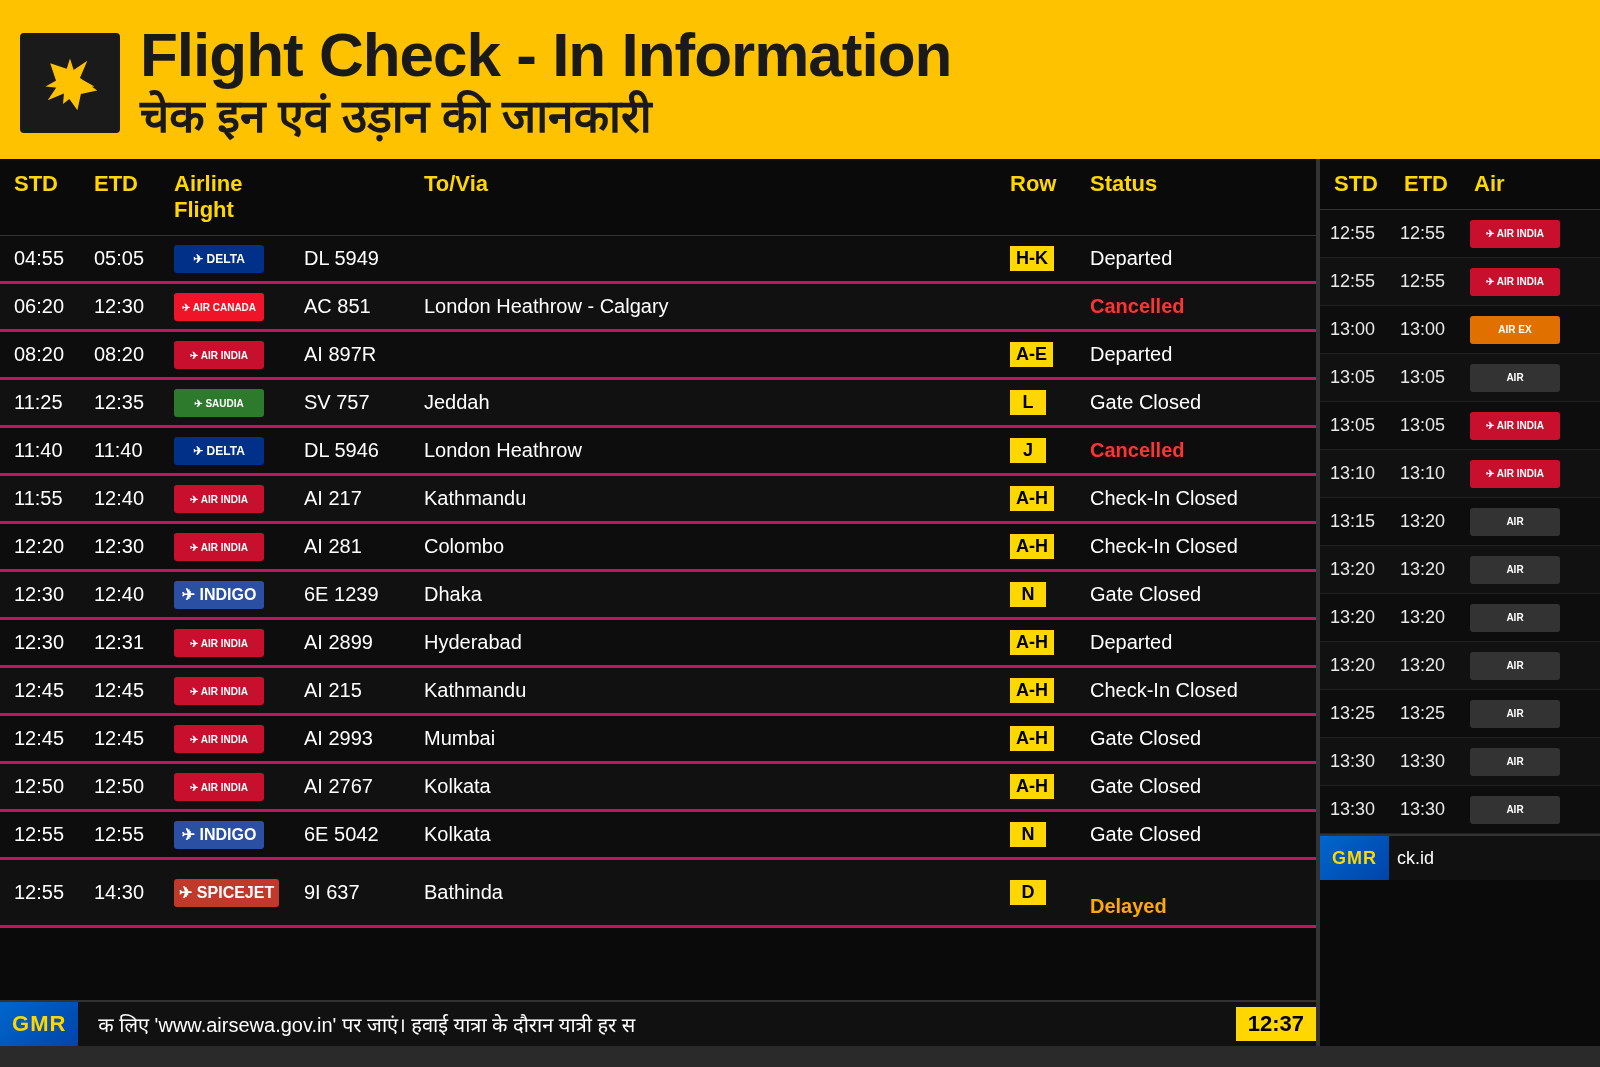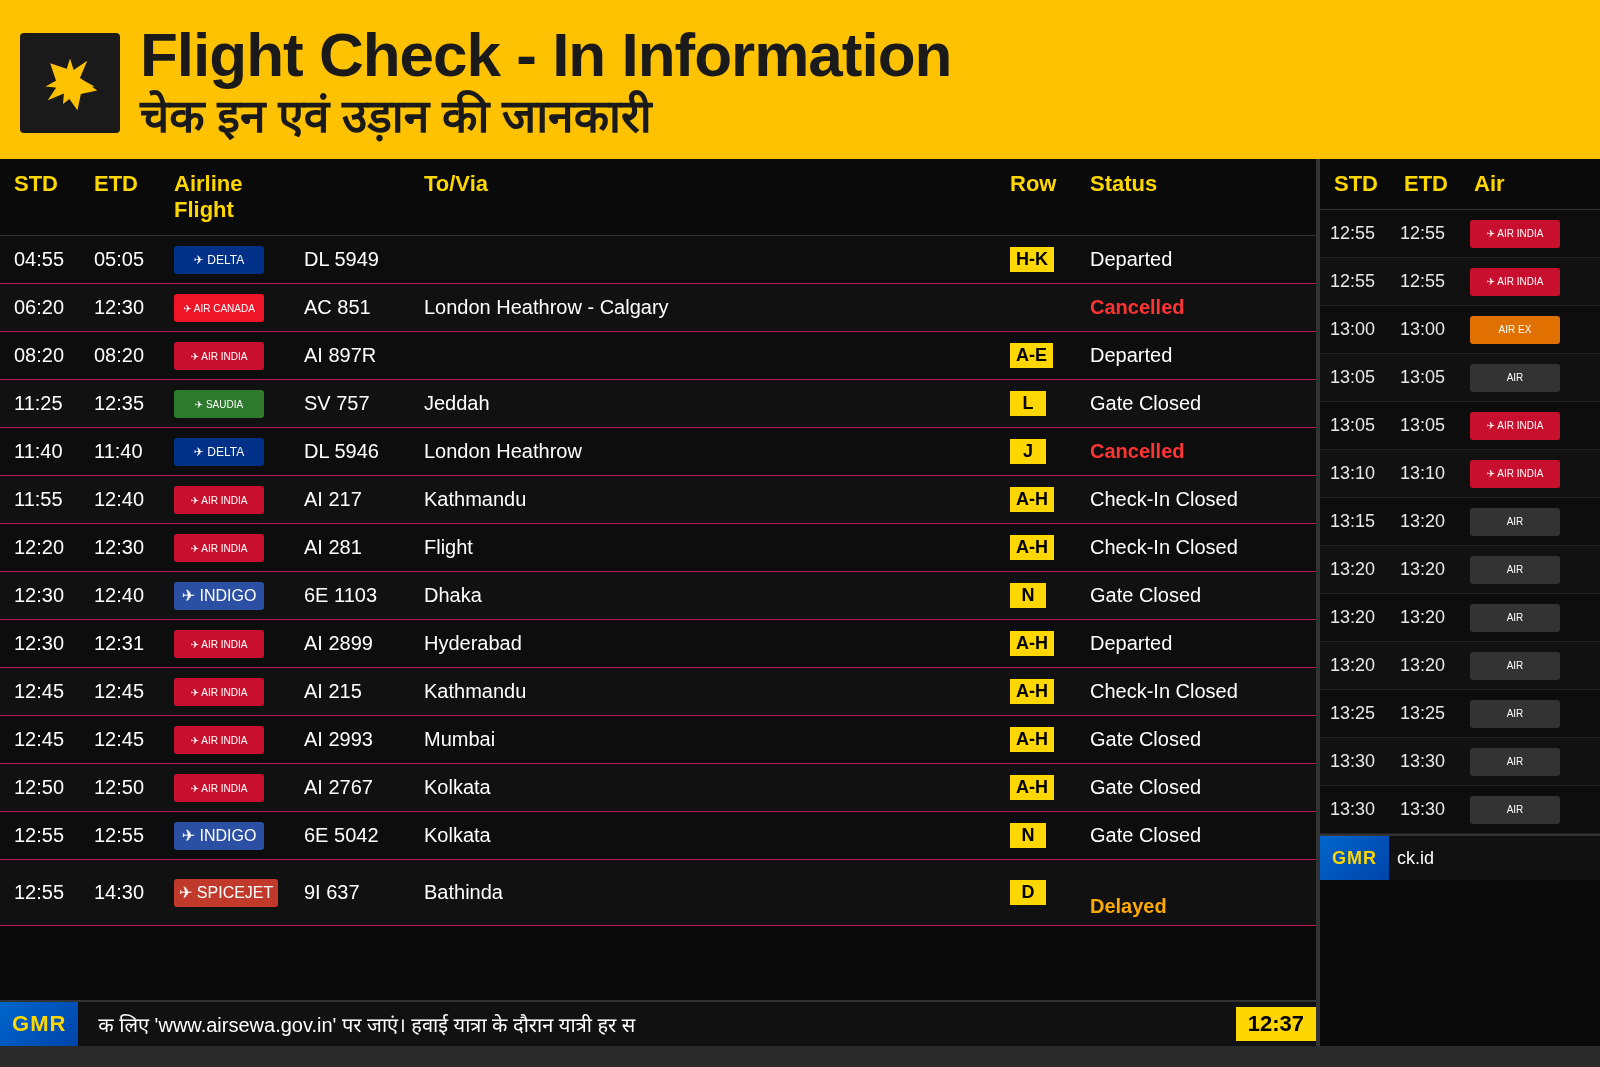--- a/index.html
+++ b/index.html
@@ -90,21 +90,21 @@
 
     
     .flights-list {
       flex: 1;
       overflow: hidden;
     }
     .flight-row {
       display: grid;
       grid-template-columns: 80px 80px 130px 120px 1fr 80px 220px;
       padding: 5px 10px;
-      border-bottom: 1px solid #be185d;
+      border-bottom: 3px solid #be185d;
       align-items: center;
       min-height: 48px;
     }
     .flight-row:nth-child(odd) {
       background: #0d0d0d;
     }
     .flight-row:nth-child(even) {
       background: #111;
     }
     .cell {
@@ -118,21 +118,21 @@
     .cell-orange { color: #ffaa00; font-weight: 700; margin-top: 28px; }
 
     
     .airline-badge {
       display: inline-flex;
       align-items: center;
       justify-content: center;
       padding: 2px 5px;
       border-radius: 3px;
       font-size: 11px;
-      font-weight: 400;
+      font-weight: 700;
       text-transform: uppercase;
       min-width: 90px;
       height: 28px;
     }
     .delta-badge {
       background: #003087;
       color: white;
       font-size: 12px;
     }
     .air-canada-badge {
@@ -341,29 +341,29 @@
     <div class="cell cell-white">AI 217</div>
     <div class="cell cell-white">Kathmandu</div>
     <div class="cell"><span class="row-badge">A-H</span></div>
     <div class="cell cell-white">Check-In Closed</div>
   </div>
         <div class="flight-row">
     <div class="cell cell-white">12:20</div>
     <div class="cell cell-white">12:30</div>
     <div class="cell"><span class="airline-badge air-india-badge">✈ AIR INDIA</span></div>
     <div class="cell cell-white">AI 281</div>
-    <div class="cell cell-white">Flight</div>
+    <div class="cell cell-white">Colombo</div>
     <div class="cell"><span class="row-badge">A-H</span></div>
     <div class="cell cell-white">Check-In Closed</div>
   </div>
         <div class="flight-row">
     <div class="cell cell-white">12:30</div>
     <div class="cell cell-white">12:40</div>
     <div class="cell"><span class="airline-badge indigo-badge">✈ IndiGo</span></div>
-    <div class="cell cell-white">6E 1103</div>
+    <div class="cell cell-white">6E 1239</div>
     <div class="cell cell-white">Dhaka</div>
     <div class="cell"><span class="row-badge">N</span></div>
     <div class="cell cell-white">Gate Closed</div>
   </div>
         <div class="flight-row">
     <div class="cell cell-white">12:30</div>
     <div class="cell cell-white">12:31</div>
     <div class="cell"><span class="airline-badge air-india-badge">✈ AIR INDIA</span></div>
     <div class="cell cell-white">AI 2899</div>
     <div class="cell cell-white">Hyderabad</div>

